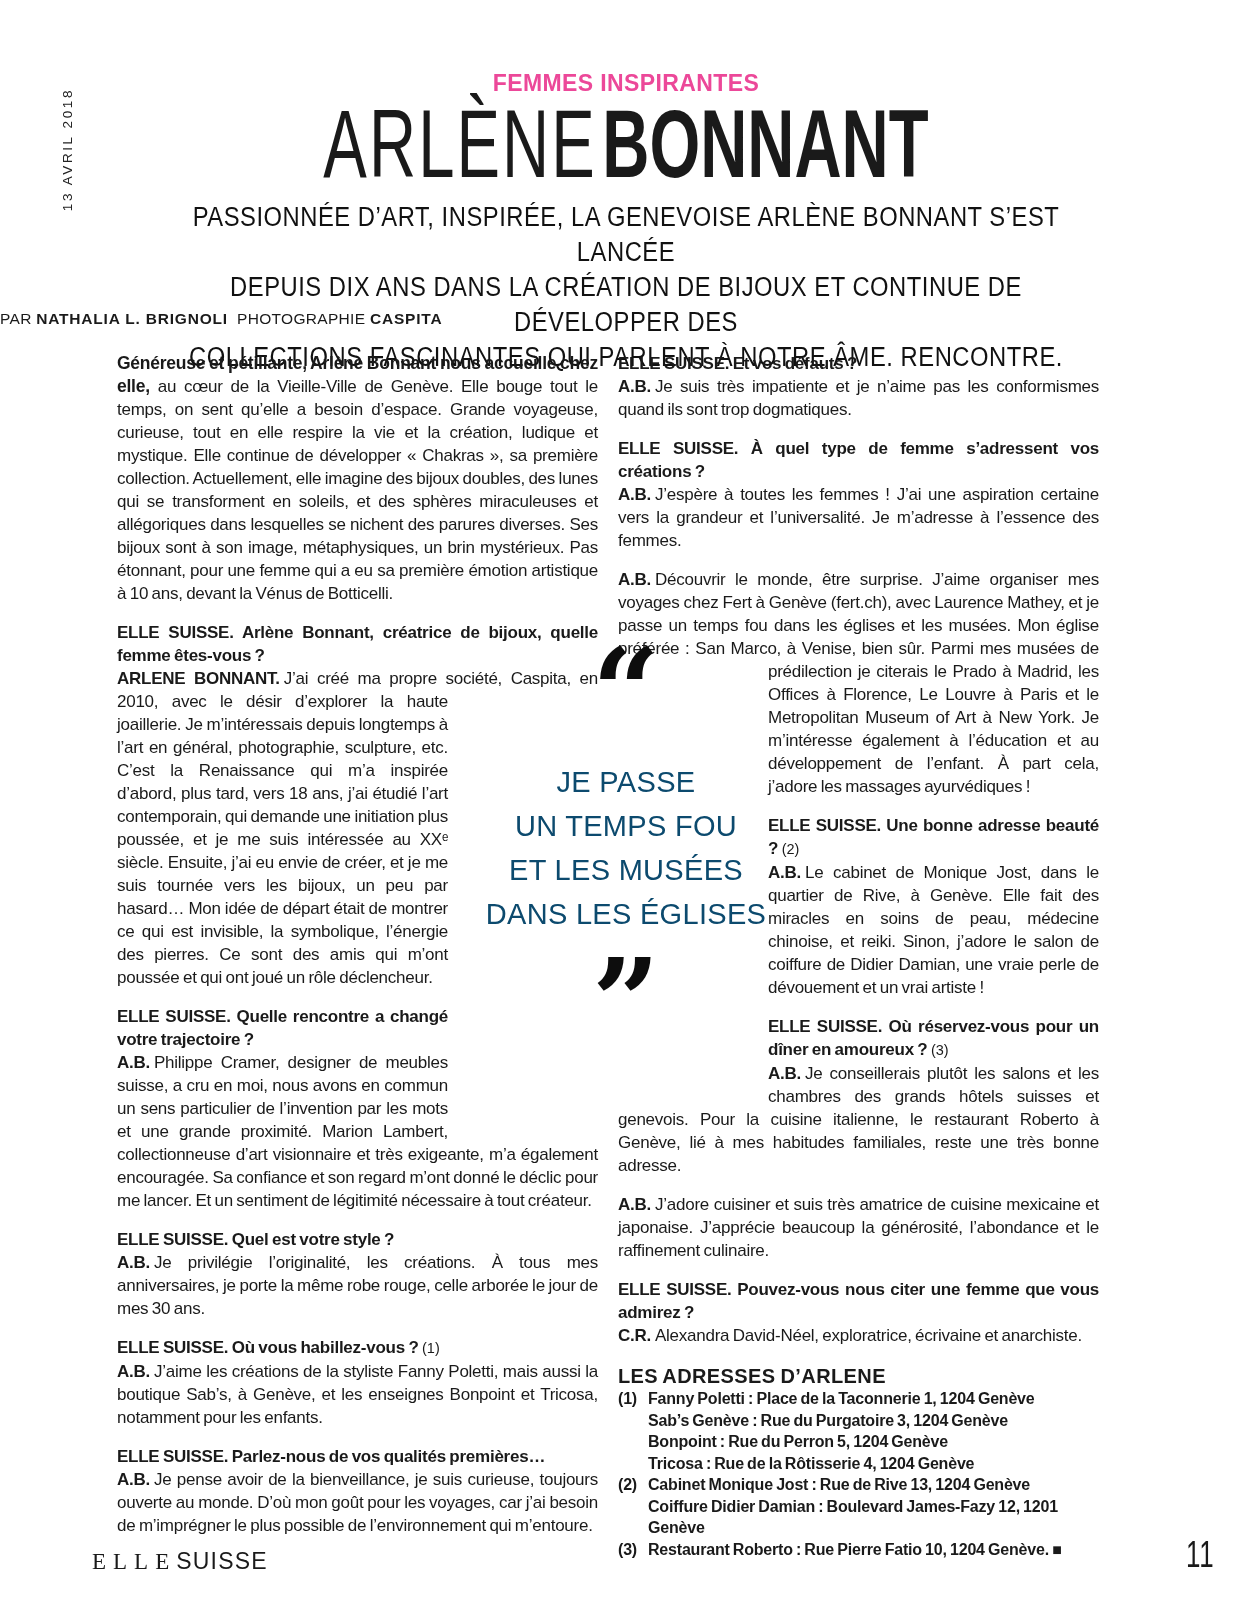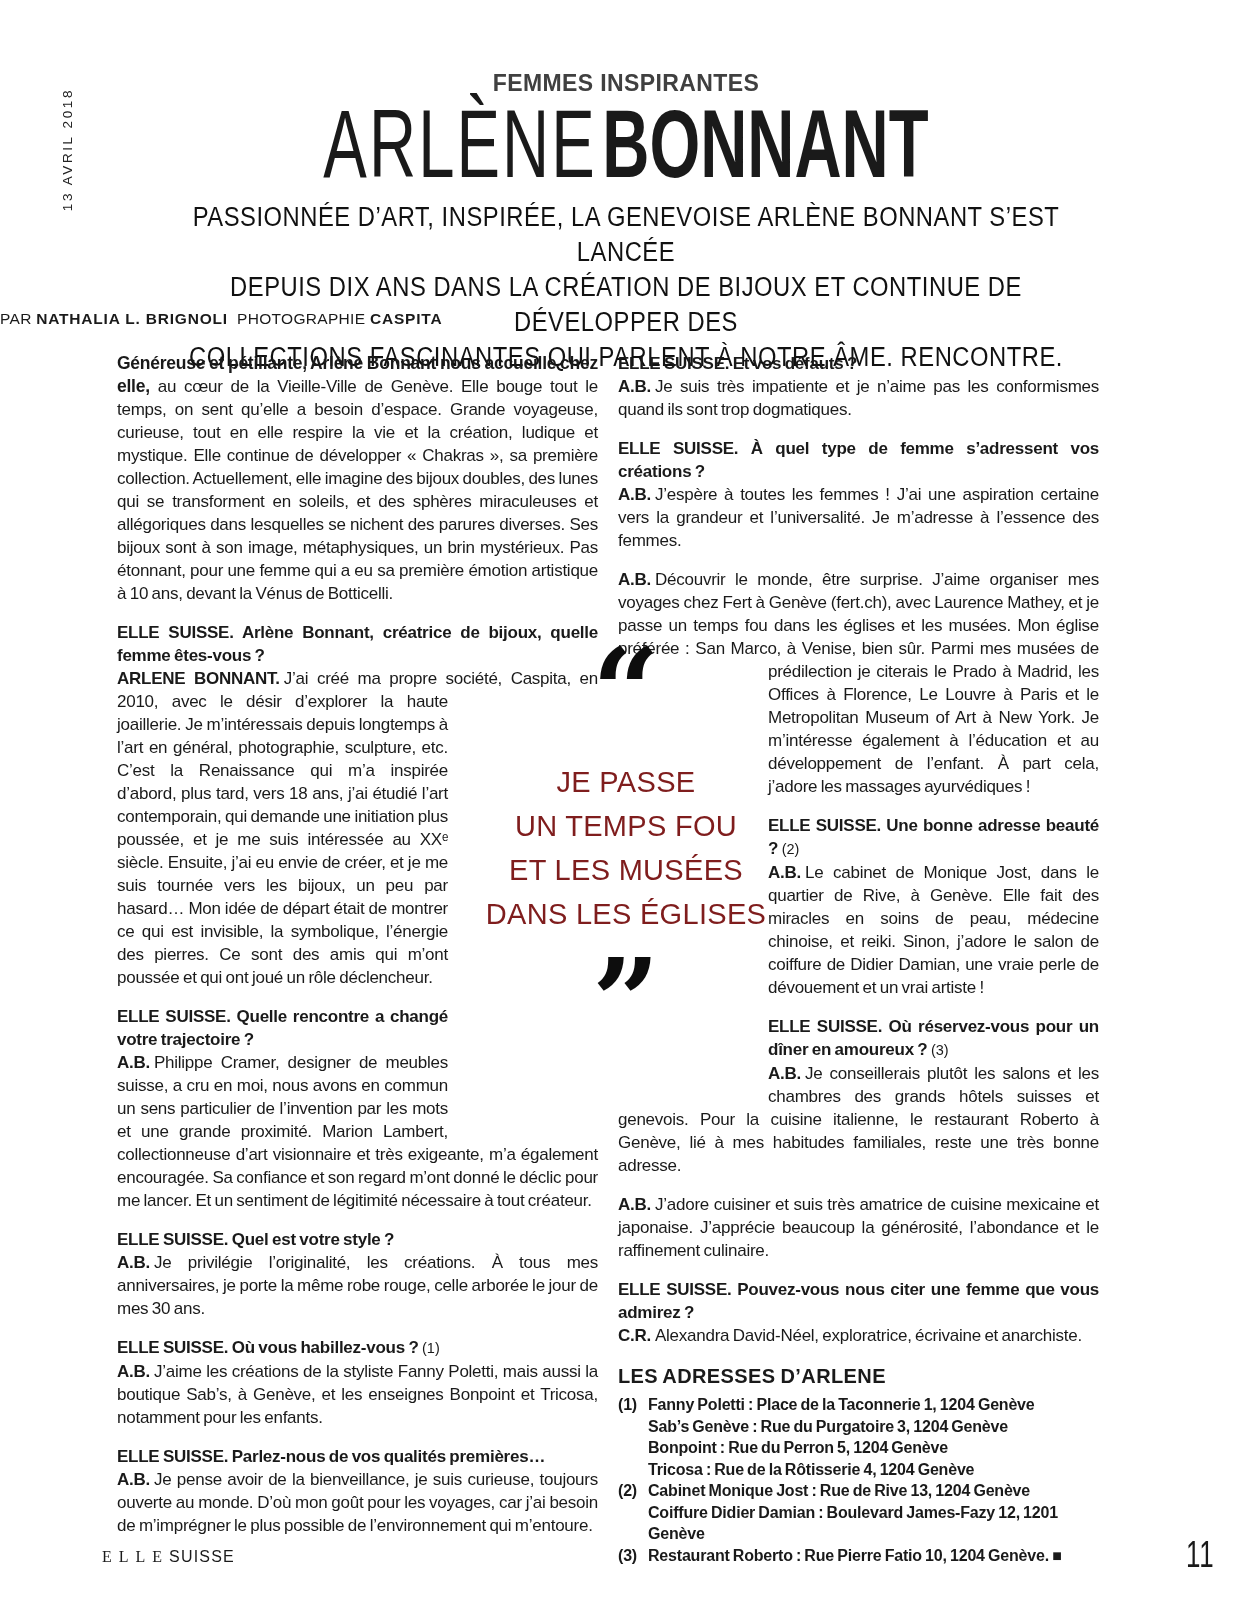--- a/index.html
+++ b/index.html
@@ -65,45 +65,45 @@
     position:absolute; left:458px; top:652px; width:336px; text-align:center;
   }
   .pq-mark {
     font-family:"DejaVu Serif", serif; font-weight:700; font-size:118px;
     line-height:80px; height:86px; overflow:visible; color:#0d0d0d;
   }
   .pq-open { margin-bottom:22px; }
   .pq-close { margin-top:26px; height:100px; }
   .pq-line {
     font-size:29px; line-height:44px; font-weight:500; letter-spacing:0.3px;
-    white-space:nowrap; color:#7f1d1d;
+    white-space:nowrap; color:#0c4a6e;
   }
   
   .addresses { margin-top:18px; text-align:left; }
-  .addr-title { font-size:20px; font-weight:600; letter-spacing:0.4px; margin-bottom:6px; }
+  .addr-title { font-size:20px; font-weight:600; letter-spacing:0.4px; }
   .addr-item { display:flex; font-size:16px; line-height:21.5px; font-weight:700; letter-spacing:-0.2px; }
   .addr-num { width:30px; flex:0 0 30px; }
   .addr-lines { flex:1; }
   
-  .footer-logo { position:absolute; left:102px; top:1548px; font-size:16px; white-space:nowrap; }
+  .footer-logo { position:absolute; left:92px; top:1548px; font-size:23px; white-space:nowrap; }
   .footer-logo .elle { font-family:"Liberation Serif", serif; font-weight:500; letter-spacing:7px; }
   .footer-logo .suisse { font-weight:400; letter-spacing:1.2px; }
   .page-num {
     position:absolute; left:1180px; top:1534px; width:40px; text-align:right;
     font-size:36px; font-weight:200; transform:scaleX(0.72); letter-spacing:1px;
   }
 </style>
 </head>
 <body>
 
 <div class="page">
 
   <div class="vertical-date">13 AVRIL 2018</div>
 
-  <div class="kicker" style="color:#404040;text-align:center;">FEMMES INSPIRANTES</div>
+  <div class="kicker" style="color:#ec4899;text-align:center;">FEMMES INSPIRANTES</div>
 
   <h1 class="title"><span class="t-thin">ARLÈNE</span><span class="t-bold">BONNANT</span></h1>
 
   <div class="standfirst">
     <div>PASSIONNÉE D’ART, INSPIRÉE, LA GENEVOISE ARLÈNE BONNANT S’EST LANCÉE</div>
     <div>DEPUIS DIX ANS DANS LA CRÉATION DE BIJOUX ET CONTINUE DE DÉVELOPPER DES</div>
     <div>COLLECTIONS FASCINANTES QUI PARLENT À NOTRE ÂME. RENCONTRE.</div>
   </div>
 
   <div class="byline">

